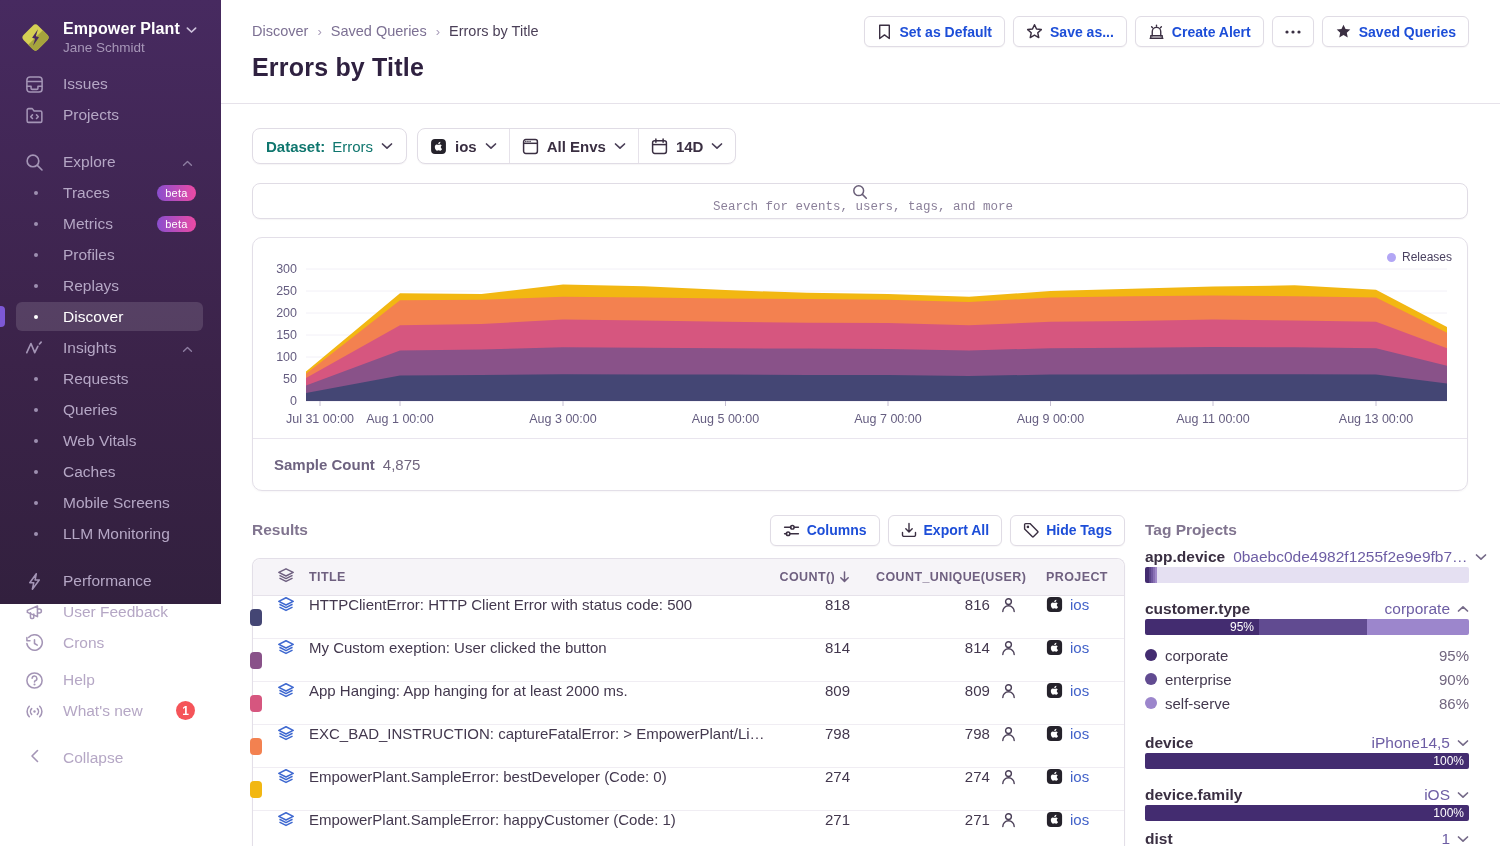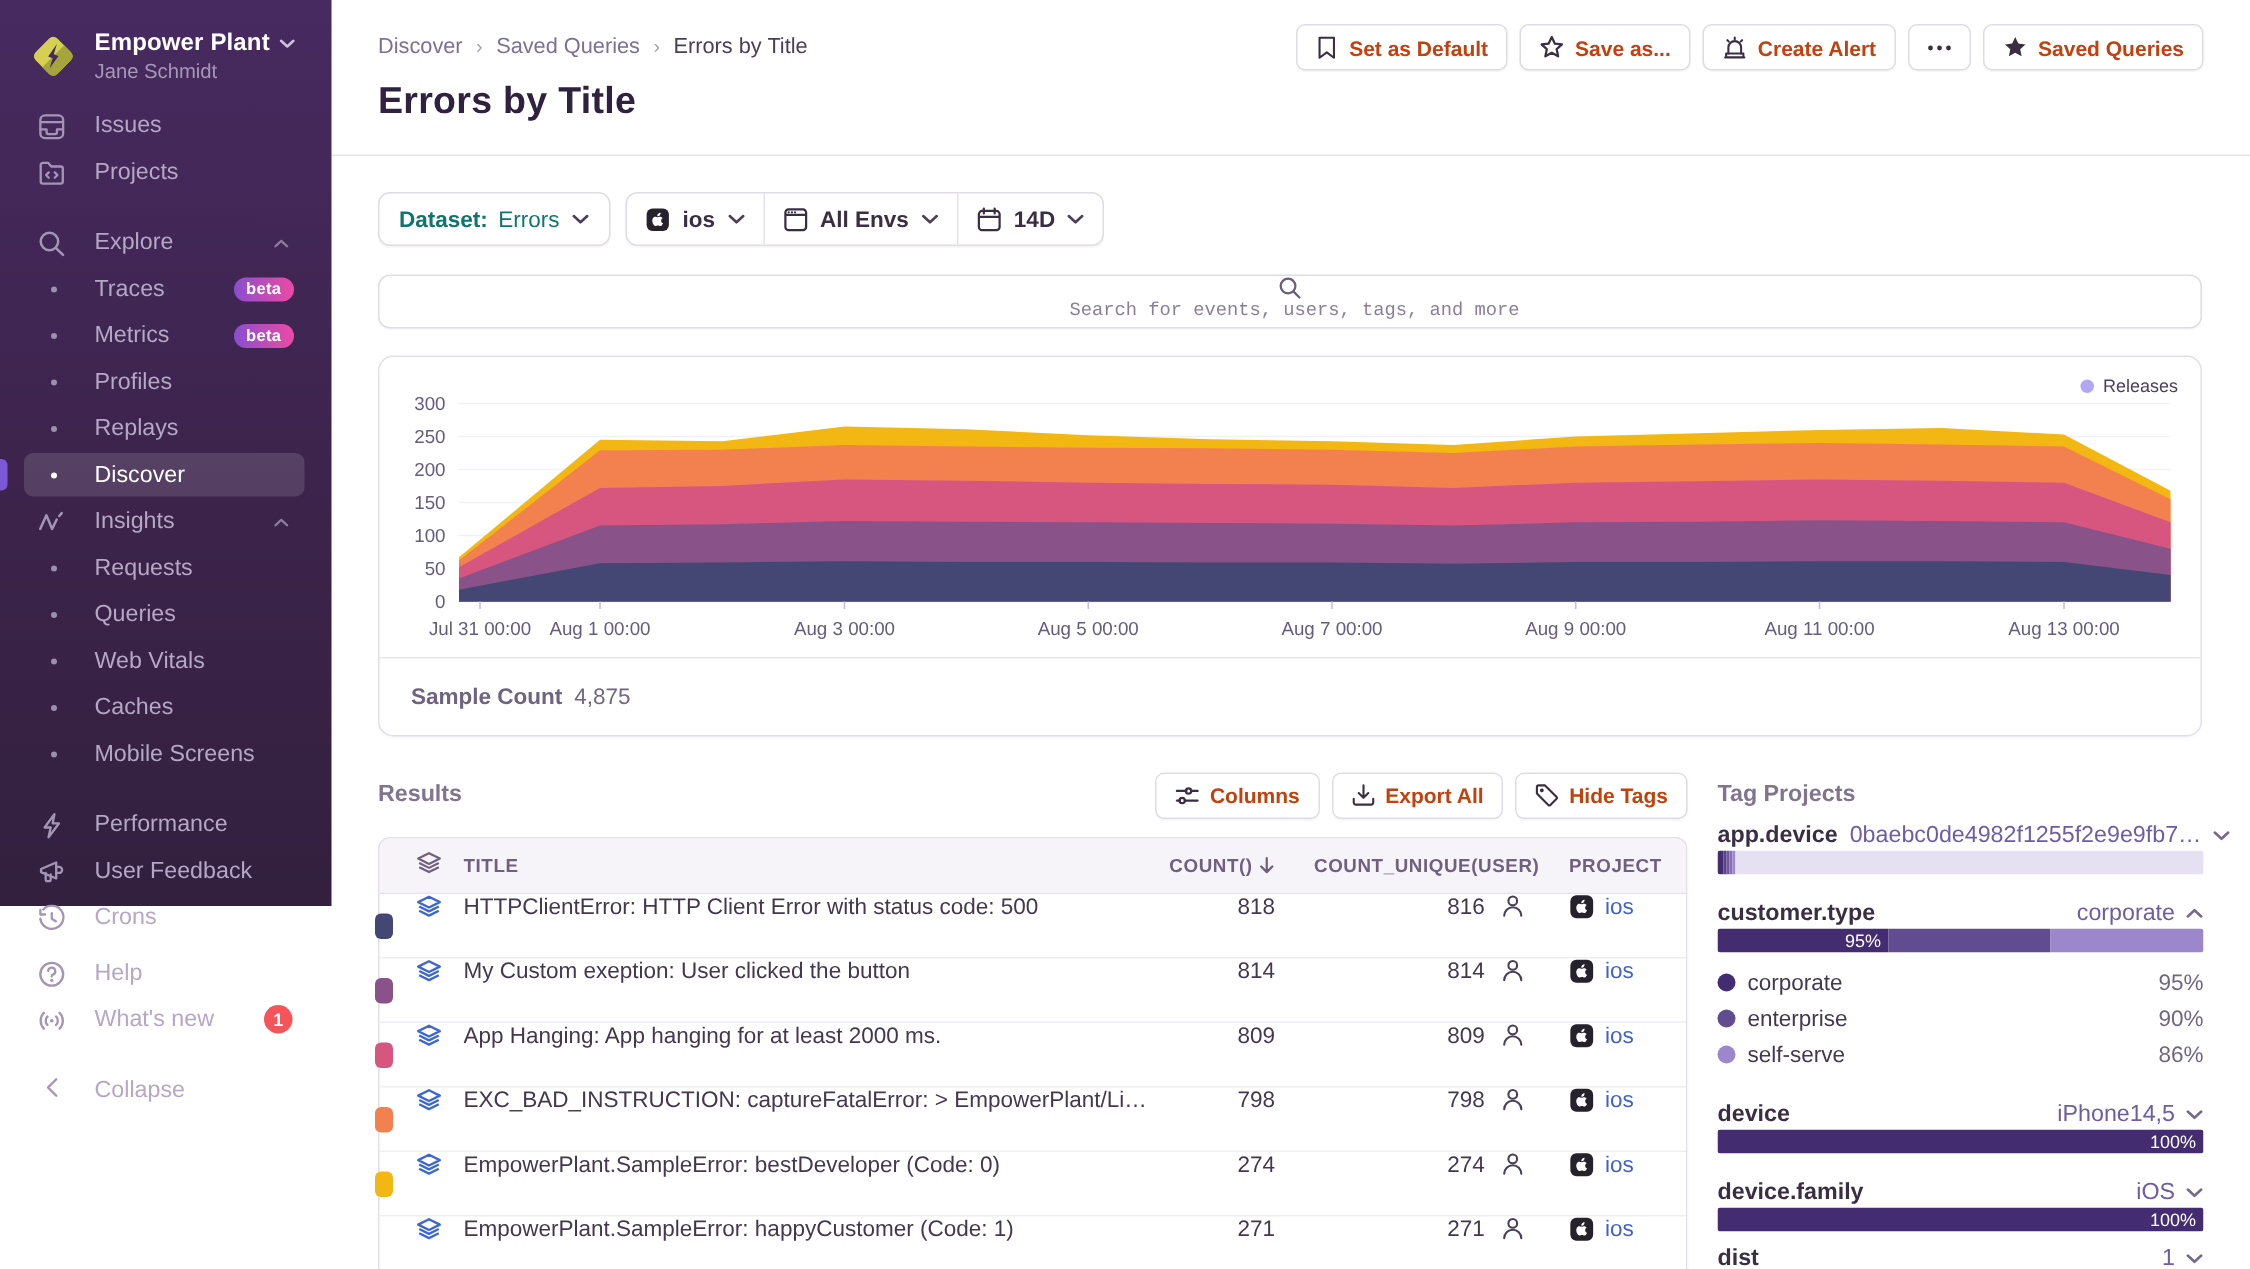--- a/index.html
+++ b/index.html
@@ -16,32 +16,32 @@
 .sb-nav { margin-top:13px; }
 .sb-item { display:flex; align-items:center; height:31px; padding-left:25px; font-size:15.5px; color:#b5a7c5; position:relative; }
 .sb-item .ic { width:18px; height:18px; margin-right:20px; flex:0 0 18px; color:#a495b6; }
 .sb-item .dot { width:4px; height:4px; border-radius:50%; background:#9d8fb0; margin:0 25px 0 9px; flex:0 0 4px; }
 .sb-item.sel { color:#fff; }
 .sb-item.sel .dot { background:#fff; }
 .selbg { position:absolute; left:16px; right:18px; top:1px; bottom:1px; background:rgba(255,255,255,.13); border-radius:6px; }
 .accent { position:absolute; left:0; top:5px; bottom:5px; width:5px; background:#7d58d6; border-radius:0 4px 4px 0; }
 .sb-item .chev { margin-left:auto; margin-right:28px; color:#8d7da1; }
 .gap16 { height:16px; } .gap12 { height:6px; }
-.beta { margin-left:auto; margin-right:25px; font-size:11px; font-weight:bold; color:#fff; background:linear-gradient(90deg,#8a4ece,#ec4aa4); padding:2px 8.5px; border-radius:20px; letter-spacing:.2px; }
+.beta { margin-left:auto; margin-right:25px; font-size:11px; font-weight:normal; color:#fff; background:linear-gradient(90deg,#8a4ece,#ec4aa4); padding:2px 8.5px; border-radius:20px; letter-spacing:.2px; }
 .badge1 { margin-left:auto; margin-right:26px; width:19px; height:19px; border-radius:50%; background:#f55459; color:#fff; font-size:12px; font-weight:bold; display:flex; align-items:center; justify-content:center; }
 
 
 #pagehead { background:#fff; border-bottom:1px solid #e6e2ea; height:104px; position:relative; }
 .crumbs { position:absolute; left:31px; top:23px; font-size:14.5px; color:#7c7093; }
 .crumbs a { color:#7c7093; text-decoration:none; }
 .crumbs .sep { color:#a99dba; margin:0 9px; font-size:13px; }
 .crumbs .cur { color:#4a3f57; }
 .ptitle { position:absolute; left:31px; top:53px; font-size:25px; font-weight:bold; color:#2f2140; letter-spacing:.2px; }
 .hbtns { position:absolute; right:31px; top:16px; display:flex; gap:8px; }
-.btn { display:inline-flex; align-items:center; gap:7px; background:#fff; border:1px solid #e0dce5; border-radius:6px; height:31px; padding:0 12px; font-size:14px; font-weight:bold; color:#c2410c; box-shadow:0 1px 1px rgba(45,32,60,.04); white-space:nowrap; }
+.btn { display:inline-flex; align-items:center; gap:7px; background:#fff; border:1px solid #e0dce5; border-radius:6px; height:31px; padding:0 12px; font-size:14px; font-weight:bold; color:#1d4ed8; box-shadow:0 1px 1px rgba(45,32,60,.04); white-space:nowrap; }
 .btn svg { flex:0 0 auto; }
 
 
 #content { padding:24px 32px 0 31px; }
 .filter-row { display:flex; gap:10px; height:36px; }
 .fbtn { display:inline-flex; align-items:center; background:#fff; border:1px solid #e0dce5; border-radius:8px; height:36px; padding:0 13px; font-size:15px; color:#0f766e; box-shadow:0 1px 1px rgba(45,32,60,.04); }
 .fgroup { display:flex; background:#fff; border:1px solid #e0dce5; border-radius:8px; height:36px; box-shadow:0 1px 1px rgba(45,32,60,.04); }
 .fseg { display:flex; align-items:center; padding:0 12px; font-size:15px; font-weight:bold; color:#3a2f42; border-right:1px solid #e6e2ea; }
 .fseg:last-child { border-right:none; }
 .chevd { margin-left:8px; }
@@ -139,20 +139,21 @@
             <path d="M1.5 11.5 L5 3.8 L8.2 11.5 L10.8 6.2"></path>
             <path d="M12.2 4.2 l1.4-1.6"></path>
           </svg></span>Insights<span class="chev"><svg width="11" height="7" viewBox="0 0 12 8">
             <path d="M1.5 6 L6 1.8 L10.5 6" stroke="currentColor" stroke-width="1.6" fill="none" stroke-linecap="round" stroke-linejoin="round"></path>
           </svg></span></div>
     <div class="sb-item"><span class="dot"></span>Requests</div>
     <div class="sb-item"><span class="dot"></span>Queries</div>
     <div class="sb-item"><span class="dot"></span>Web Vitals</div>
     <div class="sb-item"><span class="dot"></span>Caches</div>
     <div class="sb-item"><span class="dot"></span>Mobile Screens</div>
+    <div class="sb-item"><span class="dot"></span>LLM Monitoring</div>
     <div class="gap16"></div>
     <div class="sb-item"><span class="ic"><svg width="19" height="19" viewBox="0 0 16 16" fill="none" stroke="currentColor" stroke-width="1.3" stroke-linejoin="round">
             <path d="M9.5 1.5 L4 9 H7.4 L6.2 14.5 L12 6.7 H8.5 Z"></path>
           </svg></span>Performance</div>
     <div class="sb-item"><span class="ic"><svg width="19" height="19" viewBox="0 0 16 16" fill="none" stroke="currentColor" stroke-width="1.3" stroke-linecap="round" stroke-linejoin="round">
             <path d="M2 6.2 L10.5 2.5 V11.5 L2 7.9 Z"></path>
             <path d="M4.6 8.3 V12 a1 1 0 0 0 1 1 h.8 a1 1 0 0 0 1-1 V9.2"></path>
             <path d="M10.5 5 h1.6 a1.4 1.4 0 0 1 0 3.4 h-1.6"></path>
           </svg></span>User Feedback</div>
     <div class="sb-item"><span class="ic"><svg width="19" height="19" viewBox="0 0 16 16" fill="none" stroke="currentColor" stroke-width="1.3" stroke-linecap="round" stroke-linejoin="round">

